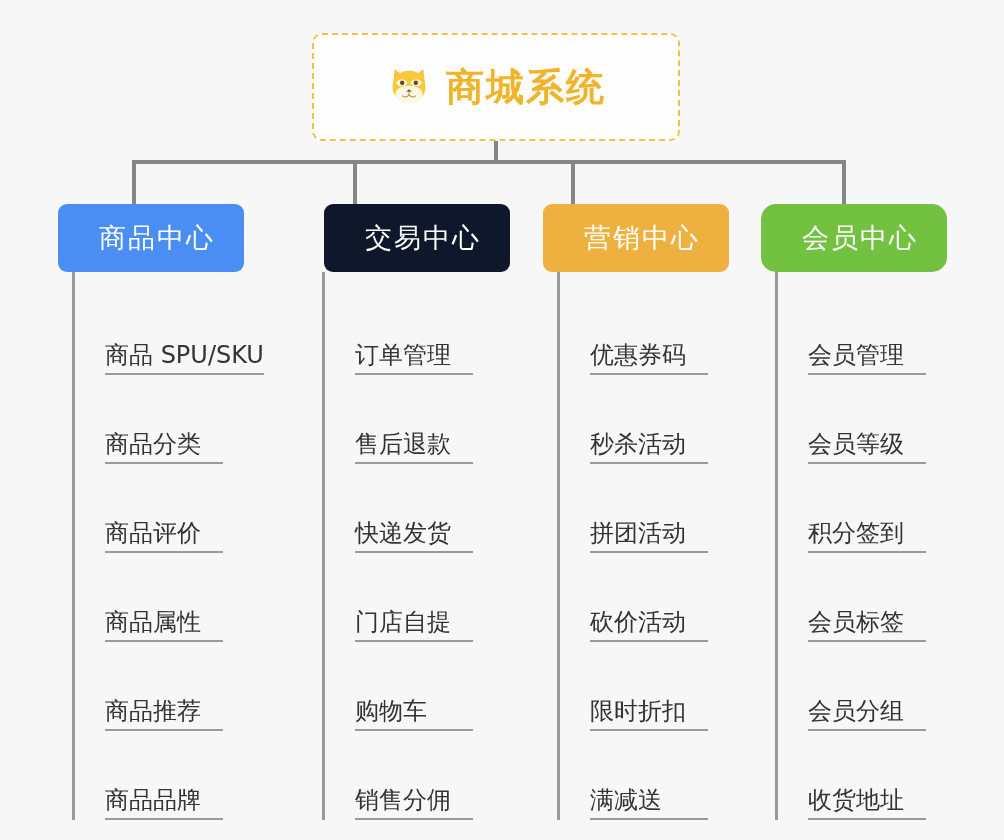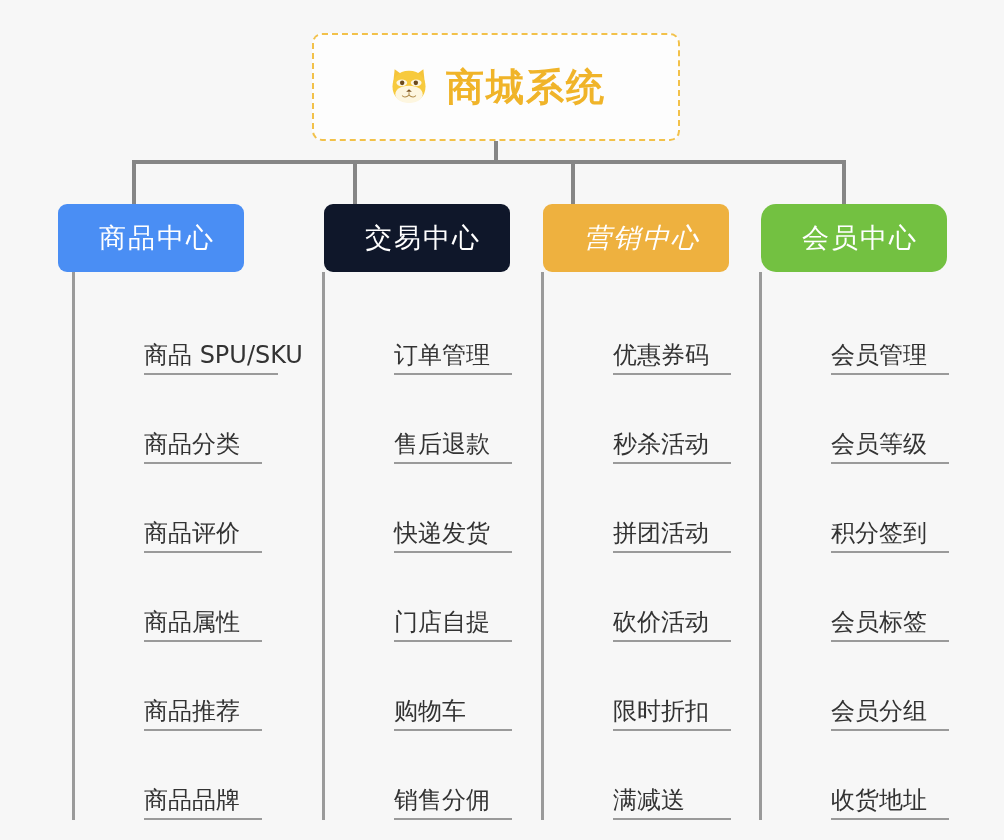--- a/index.html
+++ b/index.html
@@ -83,24 +83,23 @@
     padding-left: 12px;
   }
   .column.col2 .cat-box { margin-left: 16px; }
   .column.col3 .cat-box { margin-left: 16px; }
 
   
   .branch {
     position: relative;
     padding-top: 14px;
     margin-left: 14px;
-    padding-left: 39px;
   }
   .column.col2 .branch,
-  .column.col3 .branch { margin-left: 14px; }
+  .column.col3 .branch { margin-left: 30px; }
 
   .stem {
     position: absolute;
     left: 0;
     top: 0;
     width: 3px;
     background: #9a9a9a;
   }
 
   .leaf {
@@ -204,21 +203,21 @@
       <div class="leaf">
           <span class="leaf-label">购物车</span>
         </div>
       <div class="leaf">
           <span class="leaf-label">销售分佣</span>
         </div>
     </div>
   </div>
 
   <div class="column col2">
-    <div class="cat-box" style="background: rgb(238, 177, 63); font-style: italic;">营销中心</div>
+    <div class="cat-box" style="background: rgb(238, 177, 63);">营销中心</div>
     <div class="branch">
       <div class="stem" style="height: 548px;"></div>
       <div class="leaf">
           <span class="leaf-label">优惠券码</span>
         </div>
       <div class="leaf">
           <span class="leaf-label">秒杀活动</span>
         </div>
       <div class="leaf">
           <span class="leaf-label">拼团活动</span>

